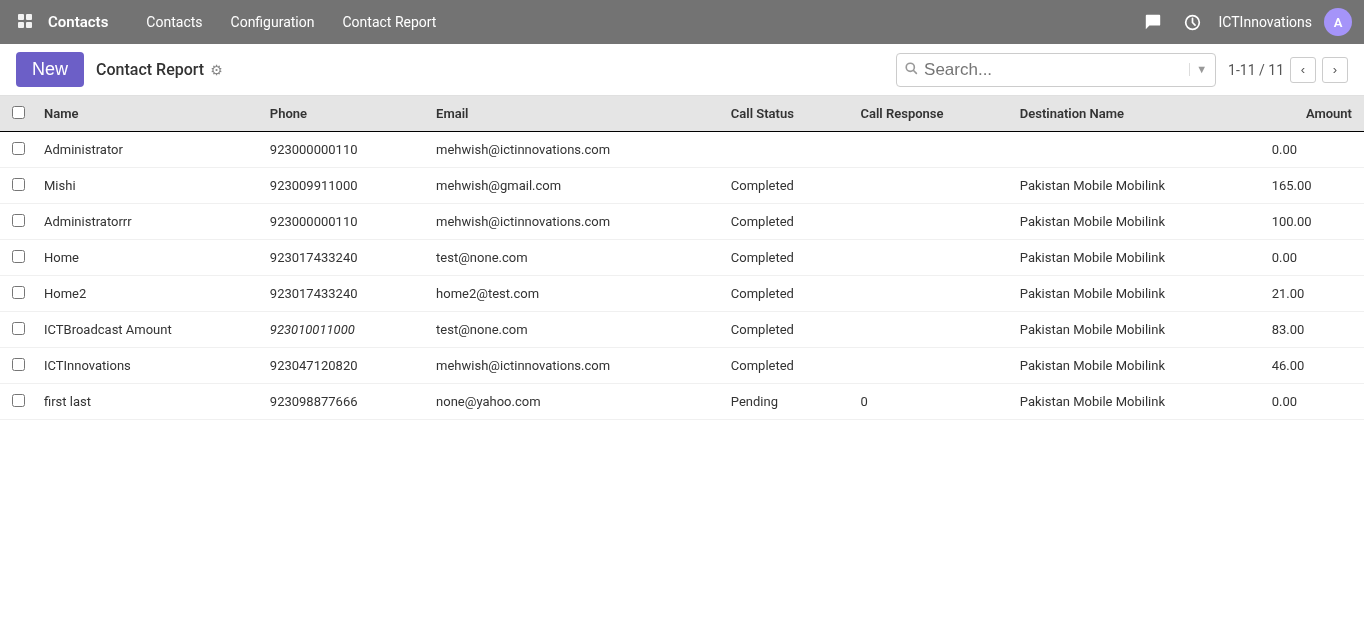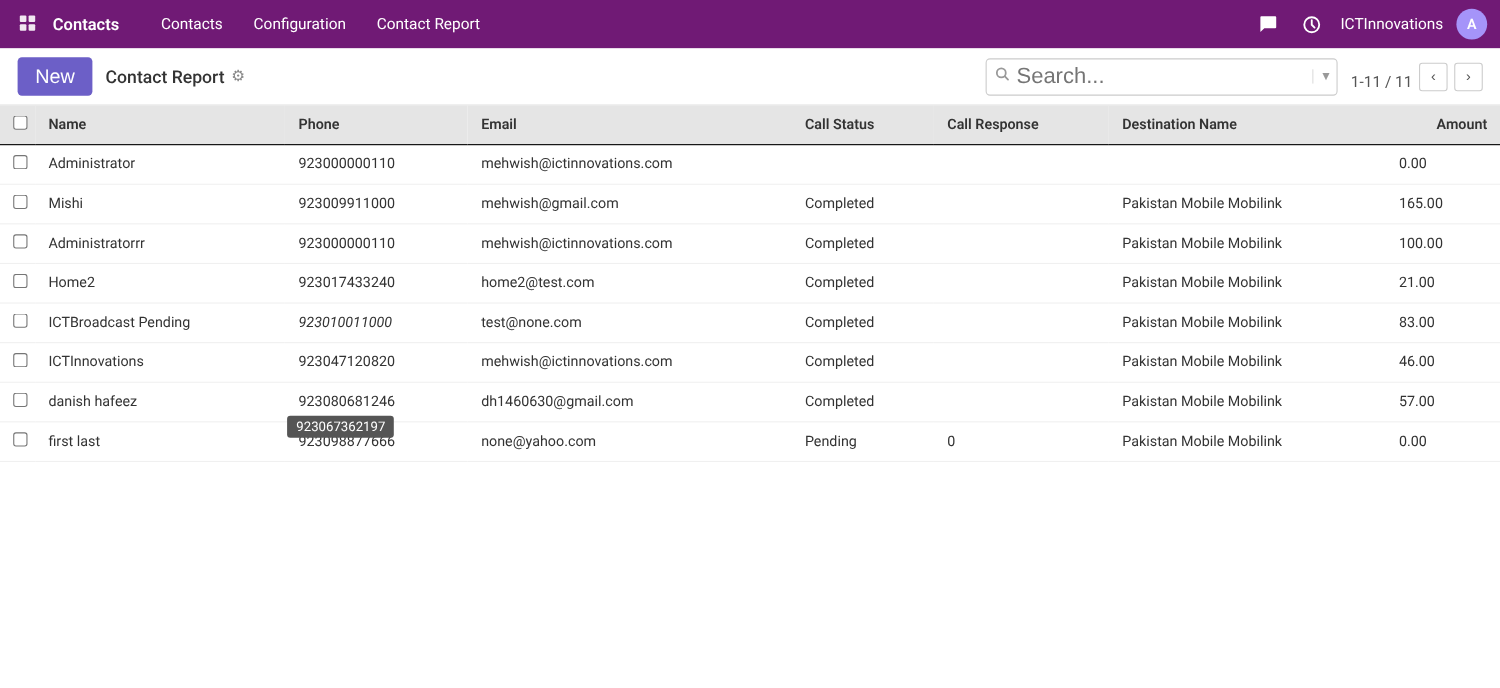--- a/index.html
+++ b/index.html
@@ -1,20 +1,20 @@
 <!DOCTYPE html>
 <html><head>
   <meta charset="utf-8">
   <style>
     * { box-sizing: border-box; margin: 0; padding: 0; }
     body { font-family: -apple-system, BlinkMacSystemFont, 'Segoe UI', Roboto, sans-serif; font-size: 14px; background: #fff; }
 
     
     .topnav {
-      background: #701a75;
+      background: #737373;
       color: #fff;
       height: 44px;
       display: flex;
       align-items: center;
       padding: 0 12px;
       gap: 0;
     }
     .topnav-grid-icon {
       width: 28px; height: 28px;
       display: flex; align-items: center; justify-content: center;
@@ -92,31 +92,31 @@
       border: 1px solid #ccc;
       border-radius: 4px;
       padding: 0 8px;
       height: 34px;
       width: 320px;
       background: #fff;
     }
     .search-icon { color: #999; margin-right: 6px; font-size: 13px; }
     .search-input {
       border: none; outline: none;
-      font-size: 20px; color: #555;
+      font-size: 17px; color: #555;
       flex: 1; background: transparent;
     }
     .search-dropdown-arrow {
       color: #999; cursor: pointer; font-size: 11px;
       border-left: 1px solid #ddd;
       padding-left: 6px;
       margin-left: 4px;
     }
     .pagination {
-      display: flex; align-items: flex-end; gap: 6px;
+      display: flex; align-items: center; gap: 6px;
       color: #555; font-size: 14px;
     }
     .pag-btn {
       background: none; border: 1px solid #ccc;
       border-radius: 3px; width: 26px; height: 26px;
       cursor: pointer; display: flex; align-items: center; justify-content: center;
       font-size: 13px; color: #555;
     }
     .pag-btn:disabled { color: #ccc; cursor: default; }
 
@@ -284,35 +284,49 @@
     <td>mehwish@ictinnovations.com</td>
     <td>Completed</td>
     <td></td>
     <td>Pakistan Mobile Mobilink</td>
     <td class="amount-col">100.00</td>
   </tr>
         <tr>
     <td class="checkbox-col">
       <input type="checkbox" style="">
     </td>
+    <td>Home</td>
+    <td style="position:relative;">
+      923017433240
+    </td>
+    <td>test@none.com</td>
+    <td>Completed</td>
+    <td></td>
+    <td>Pakistan Mobile Mobilink</td>
+    <td class="amount-col">0.00</td>
+  </tr>
+        <tr>
+    <td class="checkbox-col">
+      <input type="checkbox" style="">
+    </td>
     <td>Home2</td>
     <td style="position:relative;">
       923017433240
     </td>
     <td>home2@test.com</td>
     <td>Completed</td>
     <td></td>
     <td>Pakistan Mobile Mobilink</td>
     <td class="amount-col">21.00</td>
   </tr>
         <tr>
     <td class="checkbox-col">
       <input type="checkbox" style="">
     </td>
-    <td>ICTBroadcast Pending</td>
+    <td>ICTBroadcast Amount</td>
     <td style="position:relative;font-style:italic;">
       923010011000
     </td>
     <td>test@none.com</td>
     <td>Completed</td>
     <td></td>
     <td>Pakistan Mobile Mobilink</td>
     <td class="amount-col">83.00</td>
   </tr>
         <tr>
@@ -321,34 +335,20 @@
     </td>
     <td>ICTInnovations</td>
     <td style="position:relative;">
       923047120820
     </td>
     <td>mehwish@ictinnovations.com</td>
     <td>Completed</td>
     <td></td>
     <td>Pakistan Mobile Mobilink</td>
     <td class="amount-col">46.00</td>
-  </tr>
-        <tr>
-    <td class="checkbox-col">
-      <input type="checkbox" style="">
-    </td>
-    <td>danish hafeez</td>
-    <td style="position:relative;">
-      <div class="tooltip-overlay"><span>923080681246</span><span class="tooltip-box">923067362197</span></div>
-    </td>
-    <td>dh1460630@gmail.com</td>
-    <td>Completed</td>
-    <td></td>
-    <td>Pakistan Mobile Mobilink</td>
-    <td class="amount-col">57.00</td>
   </tr>
         <tr>
     <td class="checkbox-col">
       <input type="checkbox" style="">
     </td>
     <td>first last</td>
     <td style="position:relative;">
       923098877666
     </td>
     <td>none@yahoo.com</td>

